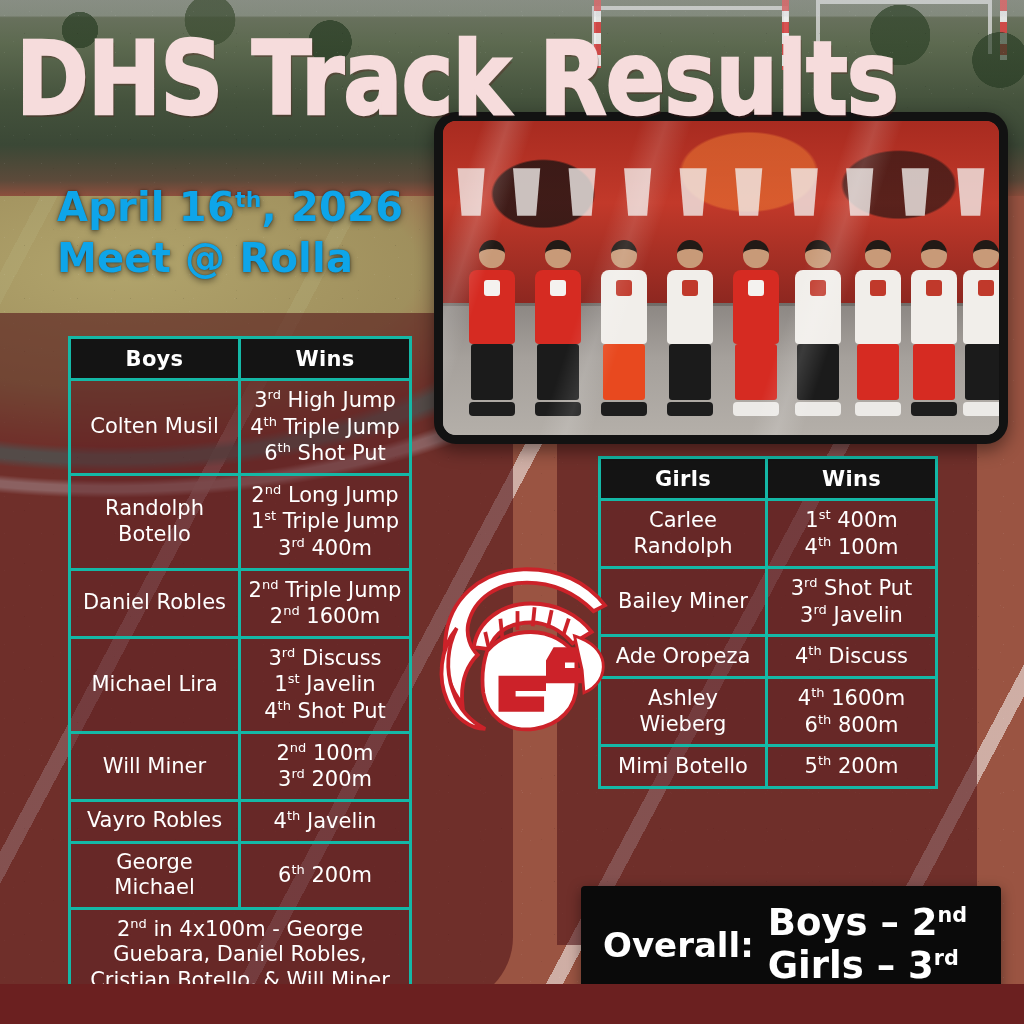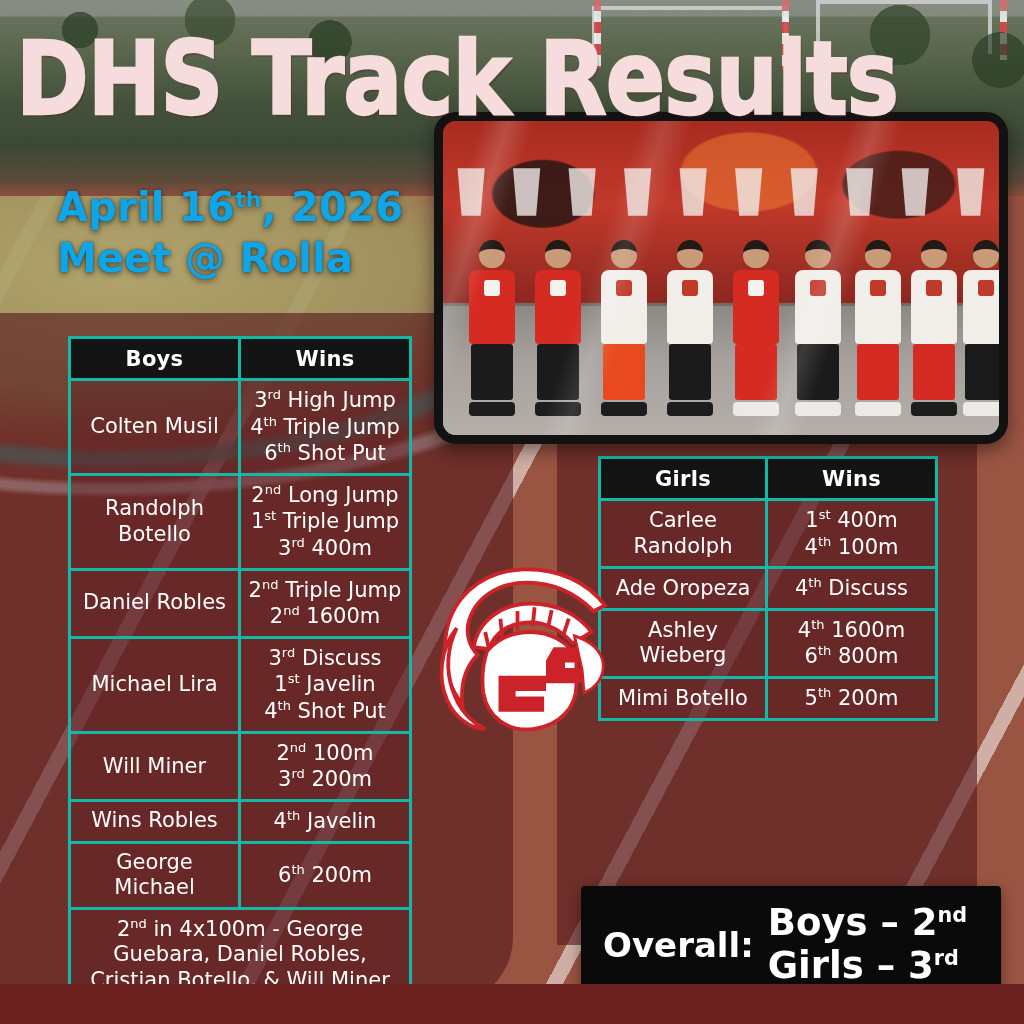--- a/index.html
+++ b/index.html
@@ -470,21 +470,21 @@
           </td>
         </tr>
         <tr>
           <td>Will Miner</td>
           <td>
             <div><span>2</span><sup>nd</sup><span> 100m</span></div>
             <div><span>3</span><sup>rd</sup><span> 200m</span></div>
           </td>
         </tr>
         <tr>
-          <td>Wins Robles</td>
+          <td>Vayro Robles</td>
           <td>
             <div><span>4</span><sup>th</sup><span> Javelin</span></div>
           </td>
         </tr>
         <tr>
           <td>George Michael</td>
           <td>
             <div><span>6</span><sup>th</sup><span> 200m</span></div>
           </td>
         </tr>
@@ -504,20 +504,27 @@
         <th>Girls</th>
         <th>Wins</th>
       </tr>
     </thead>
     <tbody id="girls-body">
         <tr>
           <td>Carlee Randolph</td>
           <td>
             <div><span>1</span><sup>st</sup><span> 400m</span></div>
             <div><span>4</span><sup>th</sup><span> 100m</span></div>
+          </td>
+        </tr>
+        <tr>
+          <td>Bailey Miner</td>
+          <td>
+            <div><span>3</span><sup>rd</sup><span> Shot Put</span></div>
+            <div><span>3</span><sup>rd</sup><span> Javelin</span></div>
           </td>
         </tr>
         <tr>
           <td>Ade Oropeza</td>
           <td>
             <div><span>4</span><sup>th</sup><span> Discuss</span></div>
           </td>
         </tr>
         <tr>
           <td>Ashley Wieberg</td>

